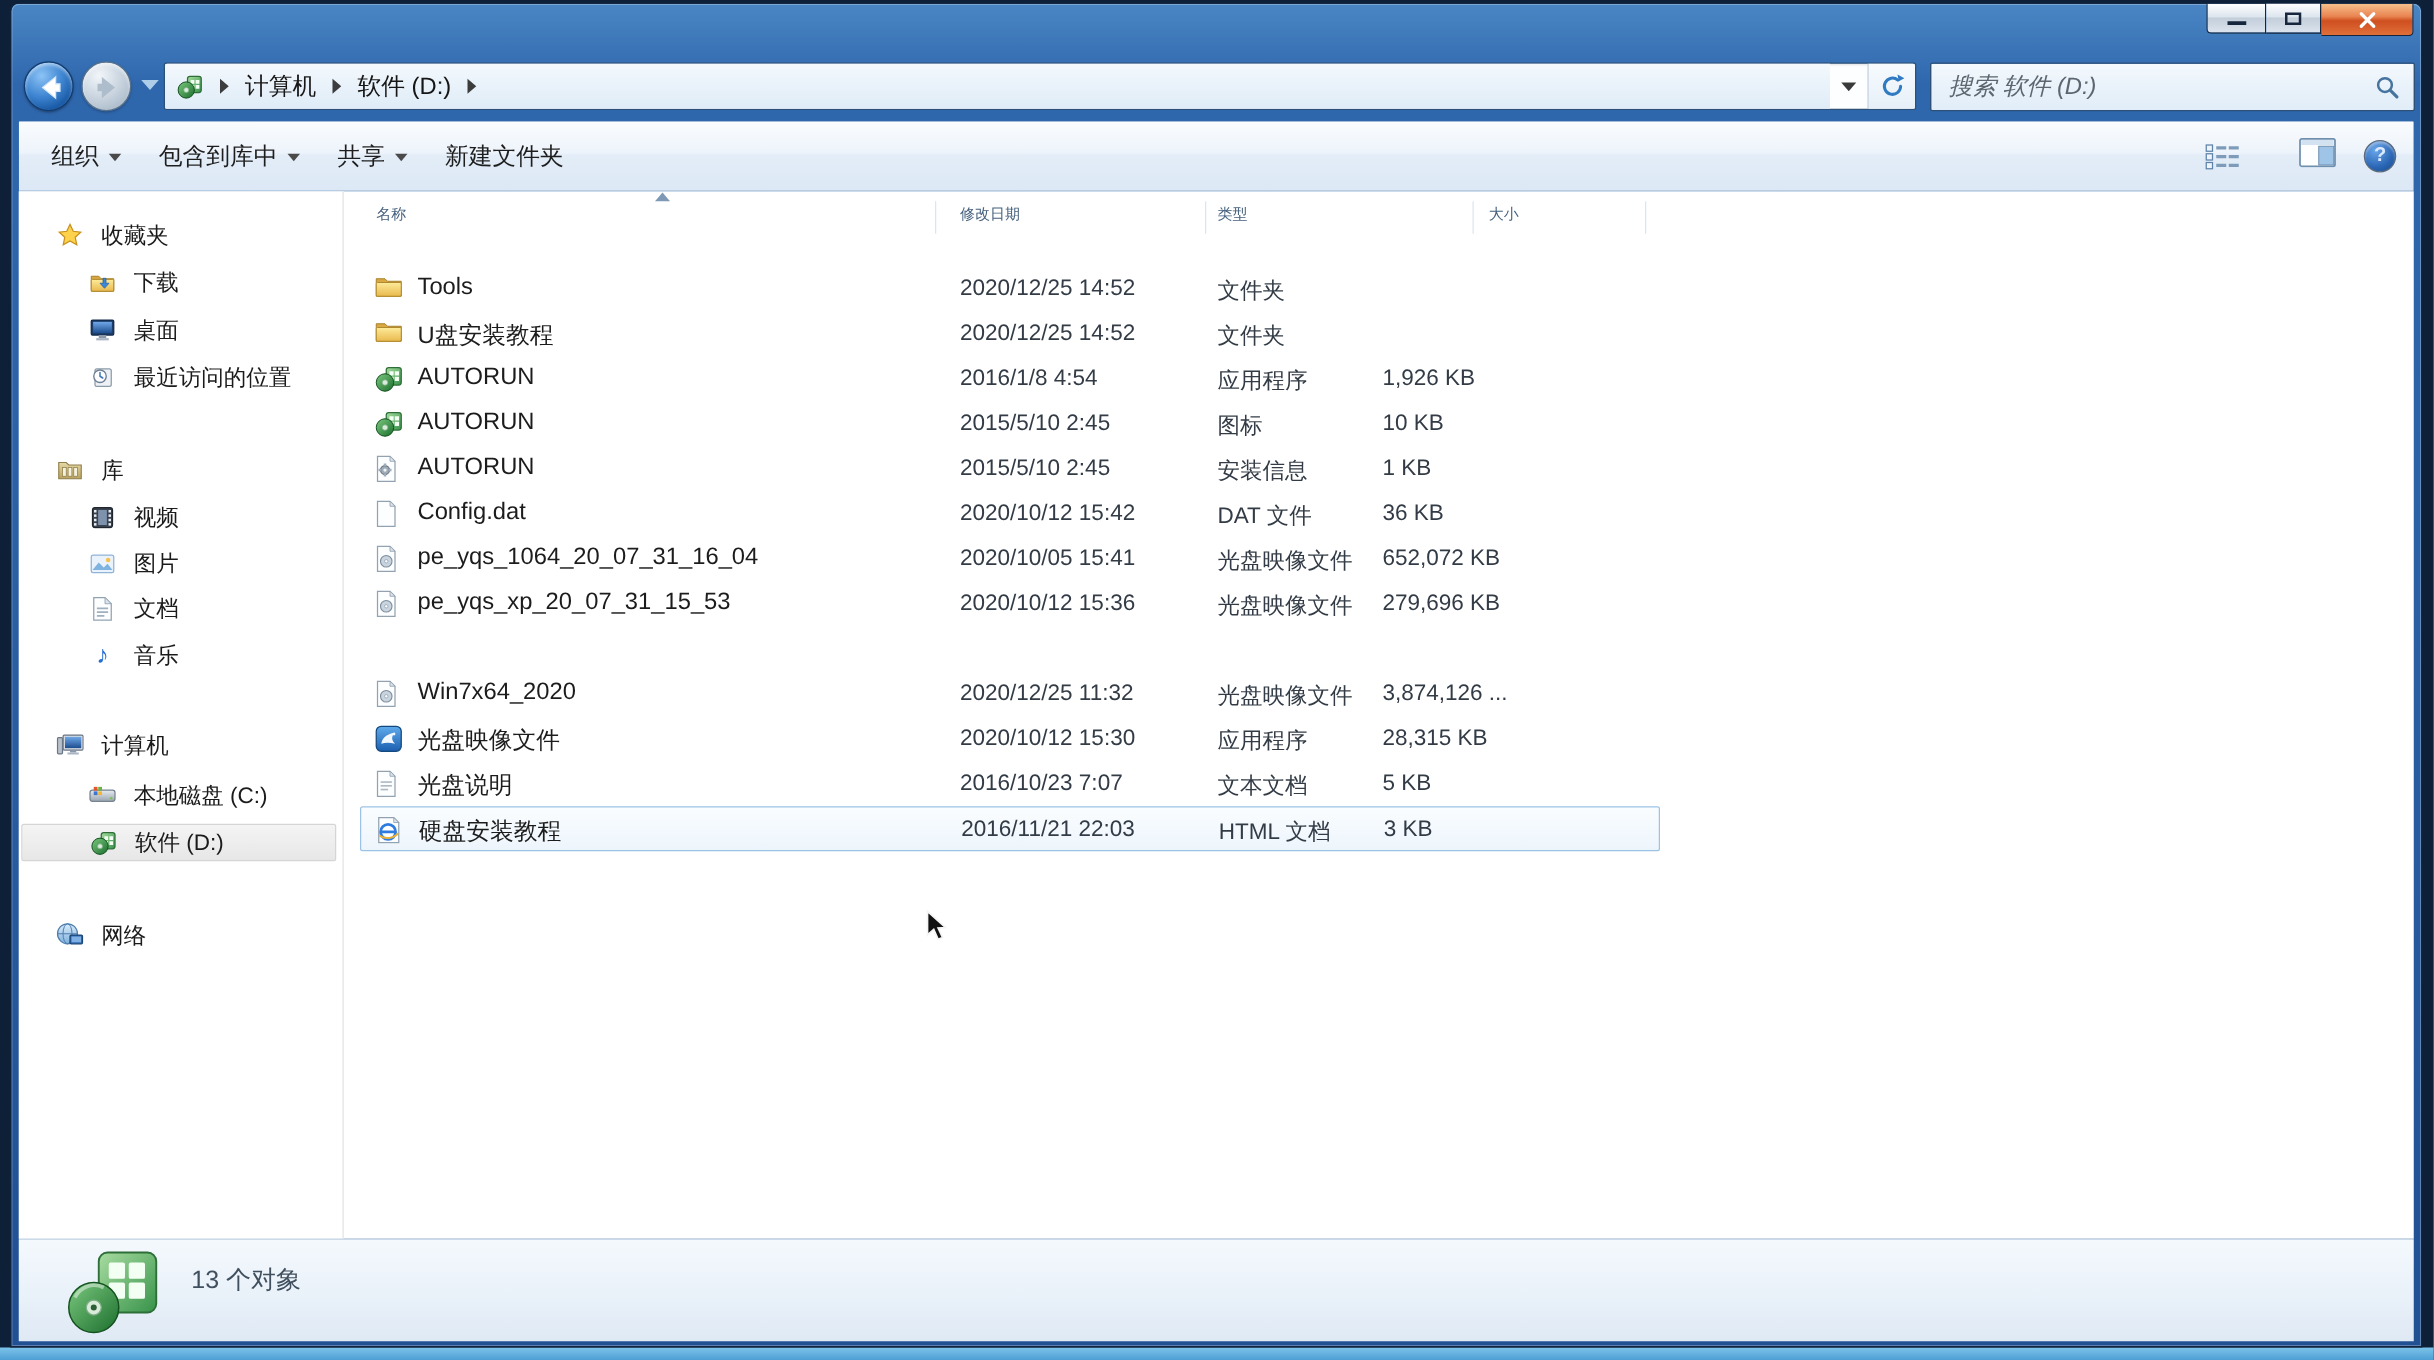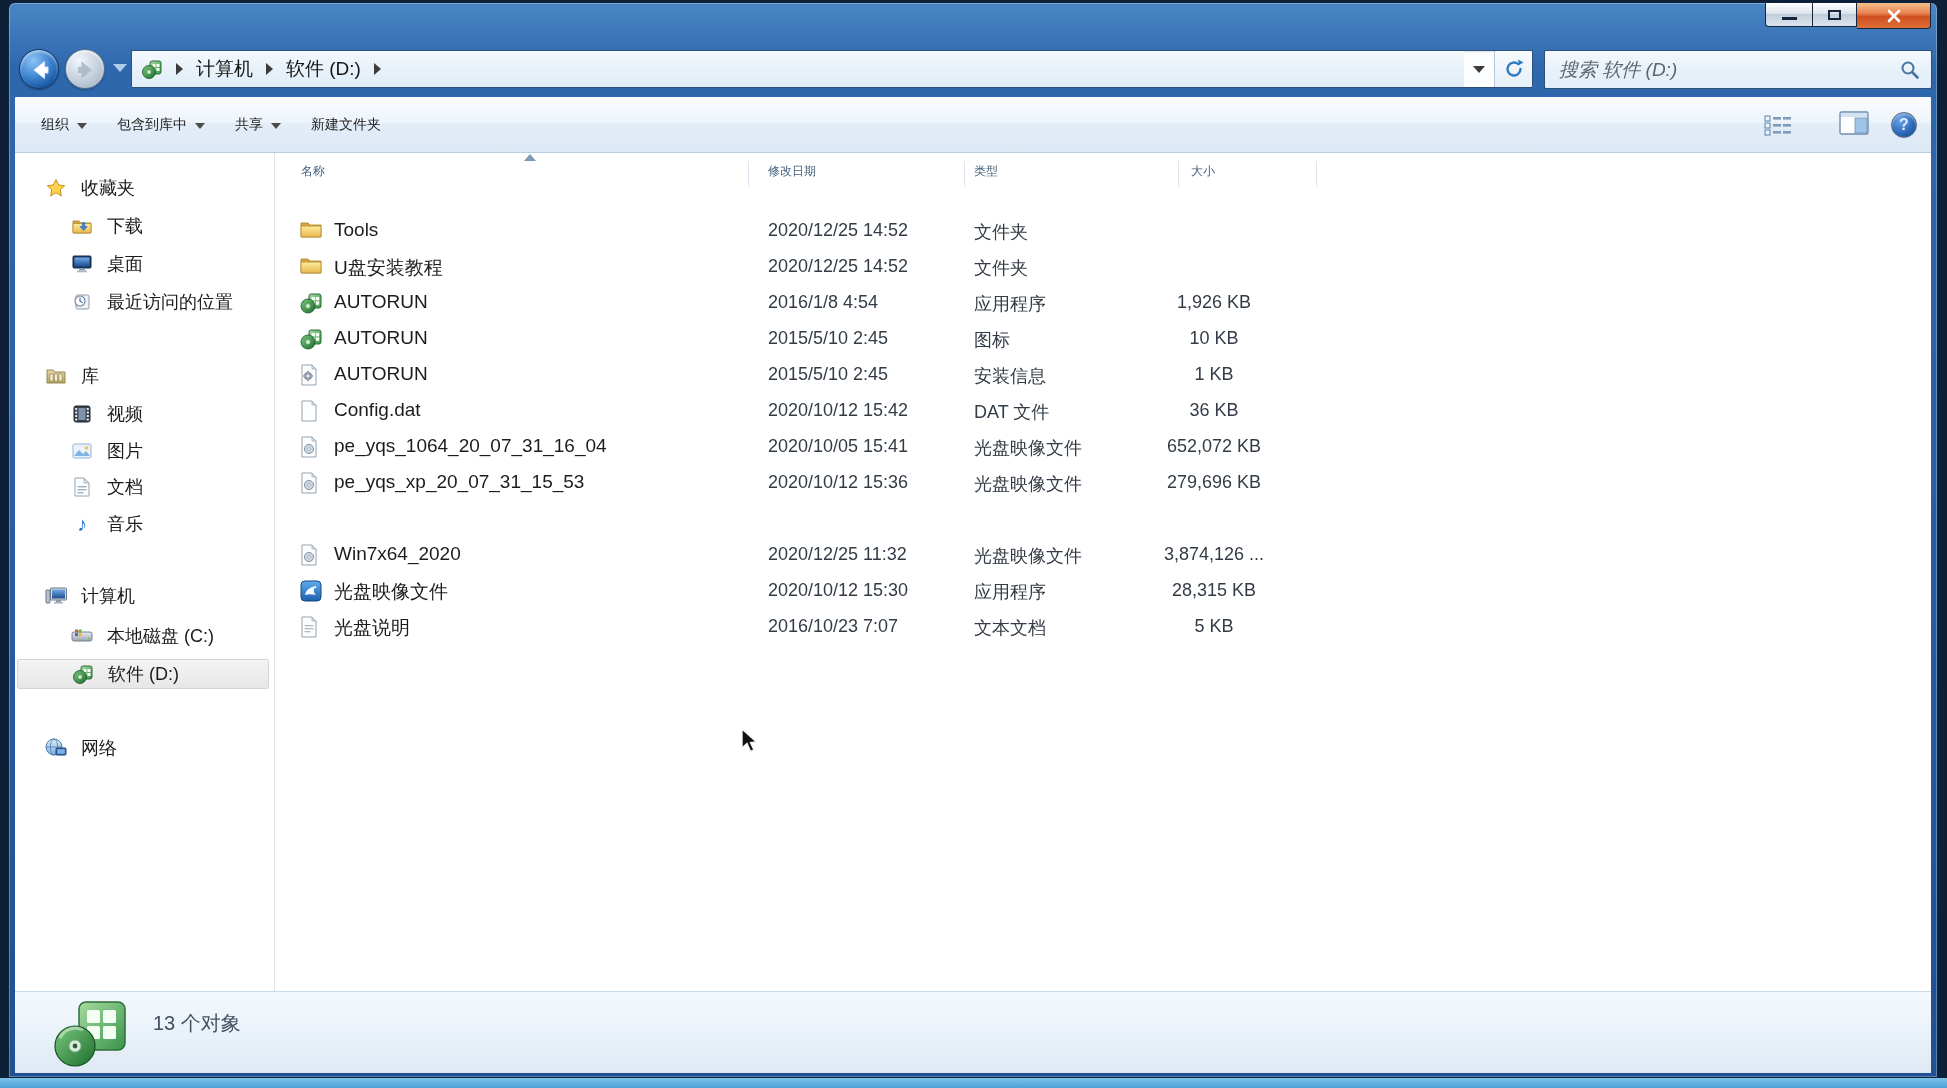--- a/index.html
+++ b/index.html
@@ -85,21 +85,21 @@
   }
   .search-box input::placeholder { color:#5c6670; font-style:italic; opacity:1; }
 
   
   .toolbar {
     position:absolute; left:6px; right:6px; top:94px; height:56px;
     background:linear-gradient(180deg,#fafcfe 0%,#eef4fb 45%,#e3edf8 50%,#dce8f5 100%);
     border-bottom:1px solid #b9cde2; border-radius:1px 1px 0 0;
     display:flex; align-items:center;
   }
-  .tb-item { display:flex; align-items:center; gap:8px; margin-left:30px; font-size:14px; color:#1e1e1e; cursor:default; }
+  .tb-item { display:flex; align-items:center; gap:8px; margin-left:30px; font-size:19px; color:#1e1e1e; cursor:default; }
   .tb-item:first-child { margin-left:26px; }
   .tb-item .tri { width:0; height:0; border-left:5px solid transparent; border-right:5px solid transparent;
     border-top:6px solid #4a4a4a; margin-top:3px; }
   .tb-right { position:absolute; right:14px; top:0; height:100%; display:flex; align-items:center; gap:22px; }
   .views-btn { display:flex; align-items:center; gap:10px; }
   .help-btn {
     width:26px; height:26px; border-radius:50%;
     background:radial-gradient(circle at 35% 30%, #6aa6ea, #2a66b4 60%, #174a90);
     border:1px solid #5b6b7d; color:#dbeafc; font-size:16px; font-weight:bold;
     display:flex; align-items:center; justify-content:center;
@@ -120,21 +120,21 @@
   .list { position:absolute; left:261px; right:0; top:0; bottom:0; }
   .col-header { position:absolute; top:10px; font-size:12px; color:#46617e; cursor:default; }
   .hdr-sep { position:absolute; top:8px; width:1px; height:26px; background:#dce6f0; }
   .sort-caret { position:absolute; left:248px; top:1px; width:0; height:0;
     border-left:6px solid transparent; border-right:6px solid transparent; border-bottom:7px solid #7e99b5; }
   .frow { position:absolute; left:0; right:0; height:36px; }
   .frow .fic { position:absolute; left:24px; top:7px; width:22px; height:22px; }
   .frow .fname { position:absolute; left:58px; top:6px; font-size:19px; color:#1c1c1c; white-space:nowrap; }
   .frow .fdate { position:absolute; left:492px; top:7px; font-size:18px; color:#333c46; }
   .frow .ftype { position:absolute; left:698px; top:7px; font-size:18px; color:#333c46; }
-  .frow .fsize { position:absolute; left:830px; width:216px; top:7px; font-size:18px; color:#333c46; text-align:center; }
+  .frow .fsize { position:absolute; left:830px; width:216px; top:7px; font-size:18px; color:#333c46; text-align:left; }
   .frow.selected { left:12px; right:auto; width:1040px;
     border:1px solid #9cc3e5; border-radius:2px;
     background:linear-gradient(180deg,#fafdff,#edf5fc);
   }
   .frow.selected .fic { left:12px; } .frow.selected .fname { left:46px; }
   .frow.selected .fdate { left:480px; } .frow.selected .ftype { left:686px; }
   .frow.selected .fsize { left:818px; }
 
   
   .statusbar {
@@ -639,20 +639,35 @@
             <rect x="4.5" y="12" width="9" height="1.3" fill="#aeb9c4"></rect>
             <rect x="4.5" y="15" width="6" height="1.3" fill="#aeb9c4"></rect>
           </svg>
         </span>
         <span class="fname">光盘说明</span>
         <span class="fdate">2016/10/23 7:07</span>
         <span class="ftype">文本文档</span>
         <span class="fsize">5 KB</span>
       </div>
 
+      <div class="frow selected" style="top:492px">
+        <span class="fic">
+          <svg width="20" height="22" viewBox="0 0 20 22">
+            <path d="M2 1 h12 l4 4 v16 h-16 z" fill="#fdfeff" stroke="#93a2b1"></path>
+            <path d="M14 1 l4 4 h-4 z" fill="#dbe4ec" stroke="#93a2b1" stroke-width="0.7"></path>
+            <circle cx="9.5" cy="12.5" r="6" fill="none" stroke="#2f7ce0" stroke-width="2.2"></circle>
+            <path d="M3.5 12.5 h12" stroke="#2f7ce0" stroke-width="2.2"></path>
+            <path d="M2.5 15.5 C7 18.5, 14 18, 17.5 13.5" fill="none" stroke="#e8b23c" stroke-width="1.6"></path>
+          </svg>
+        </span>
+        <span class="fname">硬盘安装教程</span>
+        <span class="fdate">2016/11/21 22:03</span>
+        <span class="ftype">HTML 文档</span>
+        <span class="fsize">3 KB</span>
+      </div>
     </div>
   </div>
 
   <div class="statusbar">
     <span class="status-icon">
       <svg width="78" height="68" viewBox="0 0 78 68">
         <rect x="26" y="2" width="46" height="48" rx="7" fill="url(#gBox)" stroke="#2e6e38" stroke-width="1.5"></rect>
         <rect x="34" y="10" width="13" height="13" rx="1.5" fill="#f2fff2"></rect>
         <rect x="50" y="10" width="13" height="13" rx="1.5" fill="#f2fff2"></rect>
         <rect x="34" y="26" width="13" height="13" rx="1.5" fill="#f2fff2"></rect>

